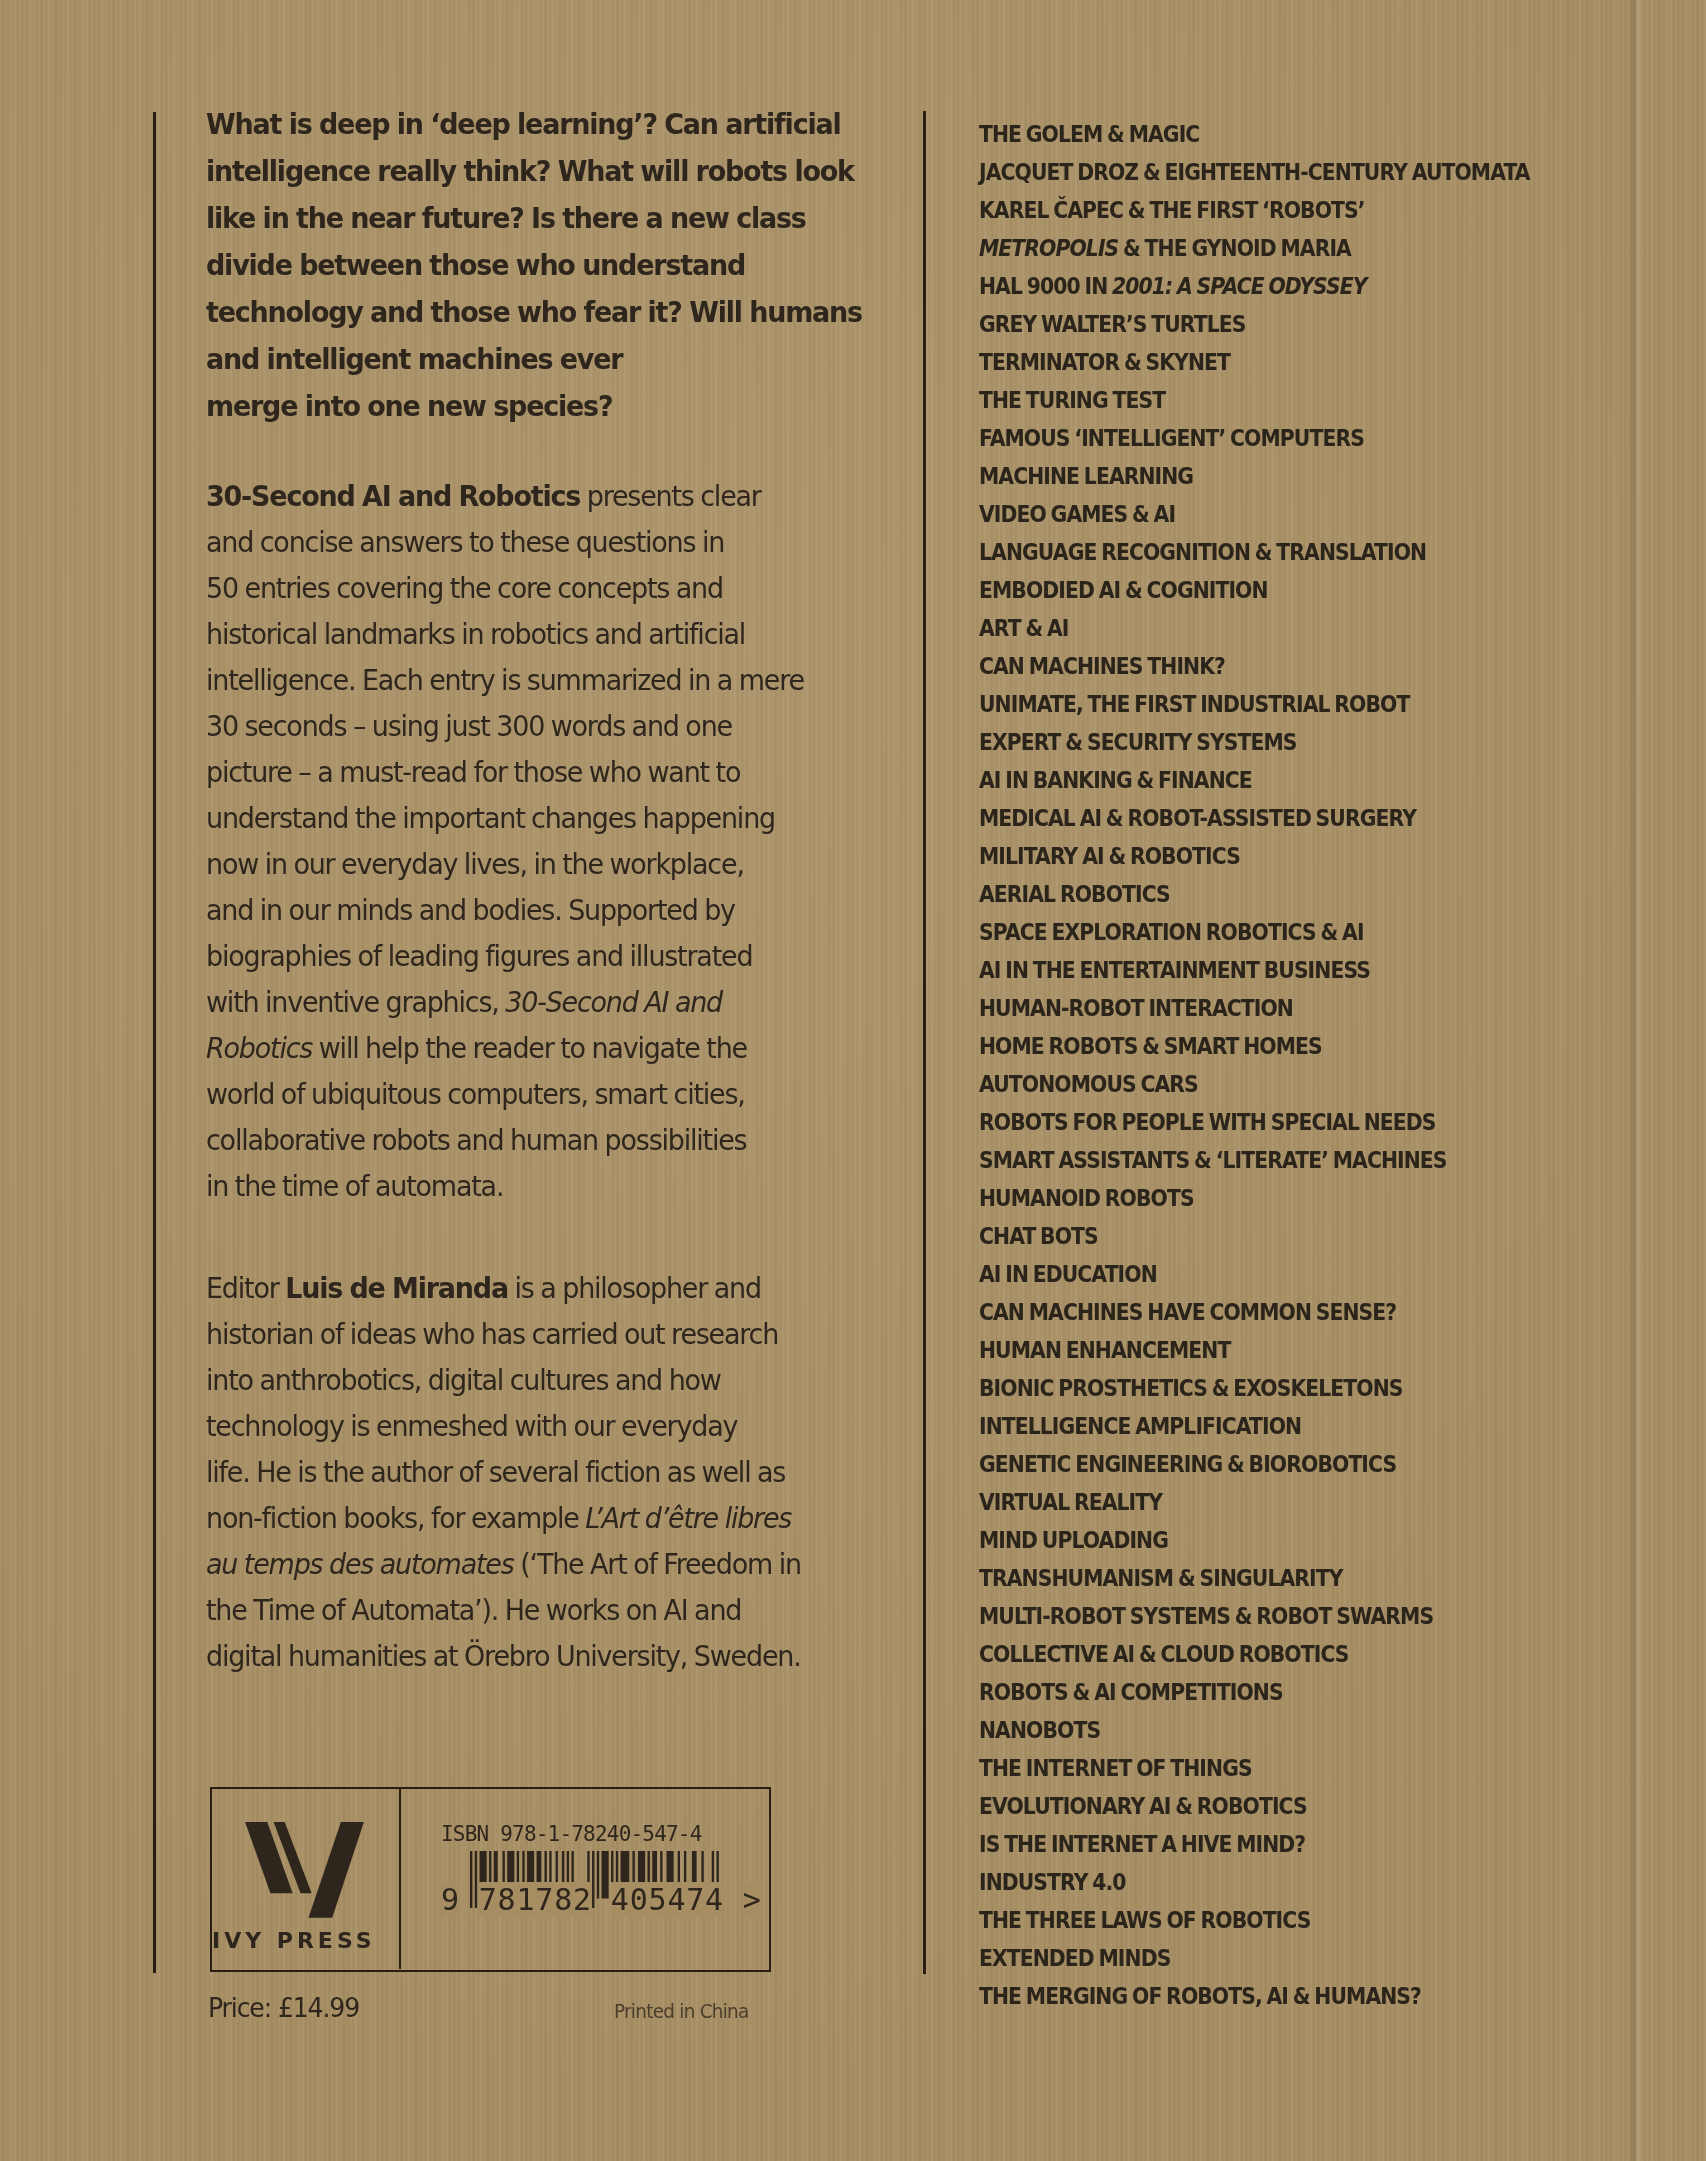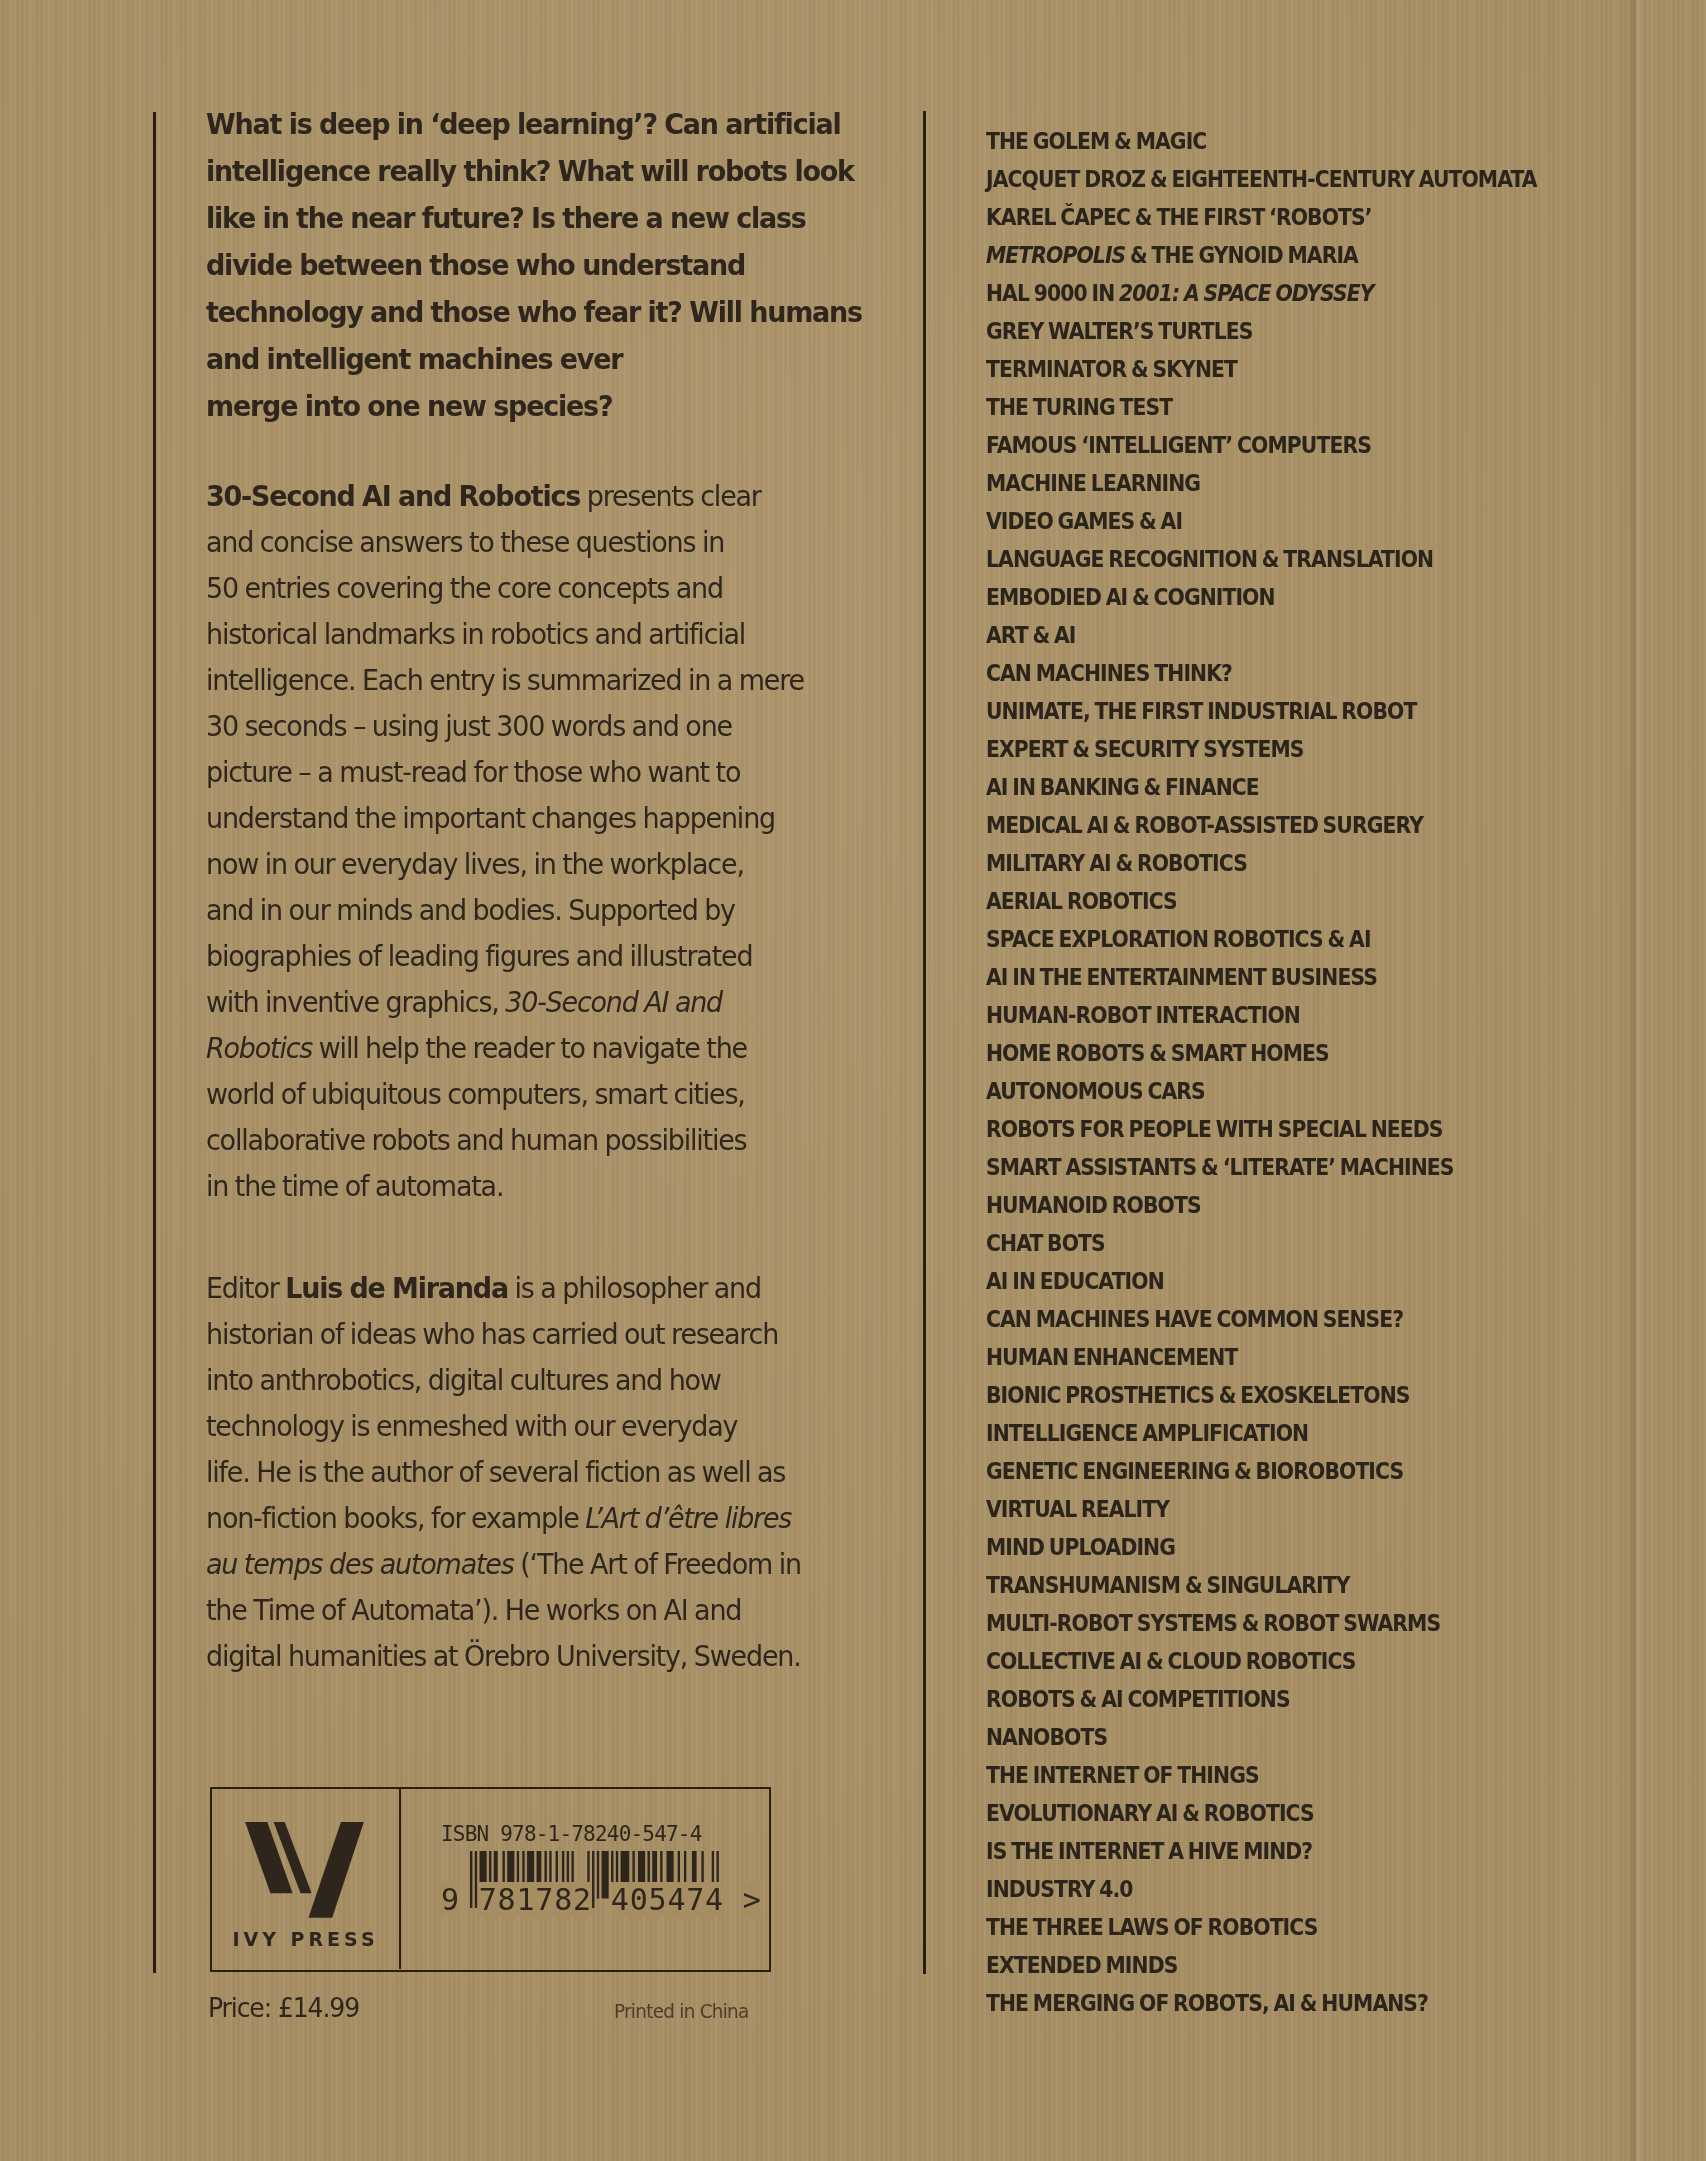--- a/index.html
+++ b/index.html
@@ -93,24 +93,24 @@
       left: 33px;
       top: 33px;
       width: 119px;
       height: 99px;
     }
     .logo-text {
       position: absolute;
       left: 0;
       width: 187px;
       top: 139px;
-      text-align: center;
+      text-align: left;
       font-family: "DejaVu Sans", sans-serif;
       font-weight: bold;
-      font-size: 19px;
+      font-size: 22px;
       letter-spacing: 4px;
       color: #2e261c;
     }
     .barcode-cell {
       position: absolute;
       left: 189px;
       top: 0;
       width: 367px;
       height: 180px;
     }
@@ -162,21 +162,21 @@
       letter-spacing: -0.8px;
       color: #4a3d2c;
       transform: scaleX(0.92);
       transform-origin: left top;
     }
 
     .toc {
       position: absolute;
       left: 970px;
       top: 106px;
-      margin: 16px;
+      margin: 9px;
       padding: 0;
       list-style: none;
     }
     .toc li {
       font-family: "DejaVu Sans", sans-serif;
       font-weight: bold;
       font-size: 22.6px;
       line-height: 38px;
       letter-spacing: -1px;
       word-spacing: -1.6px;

